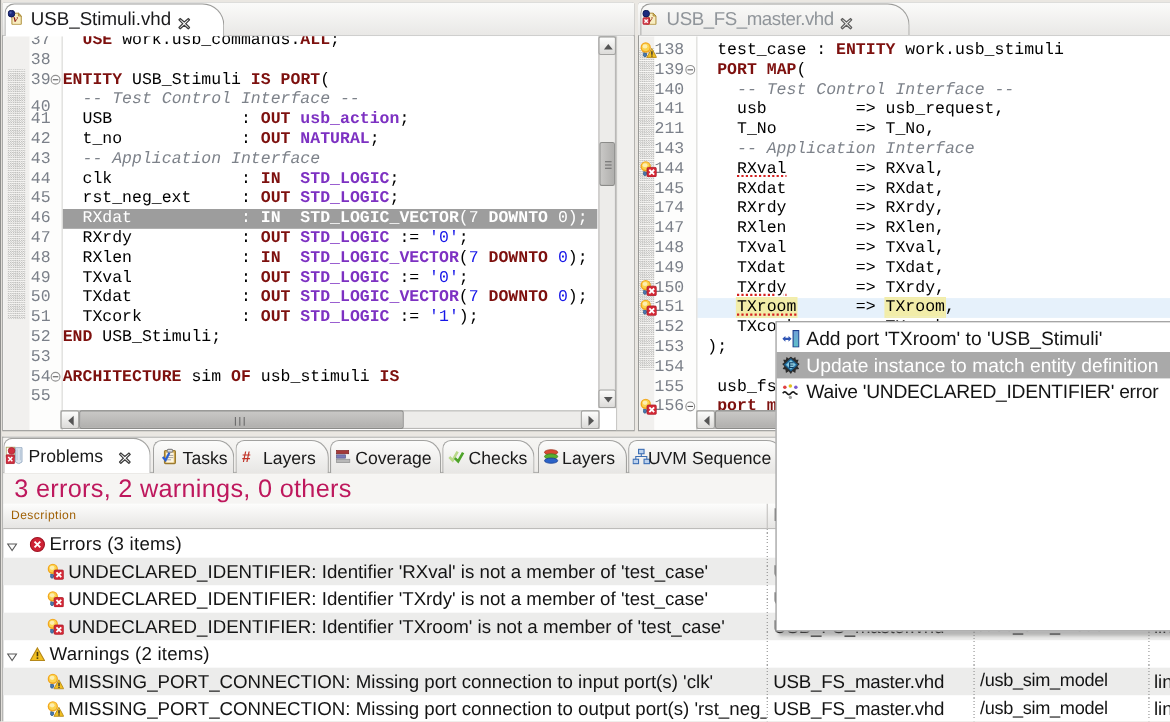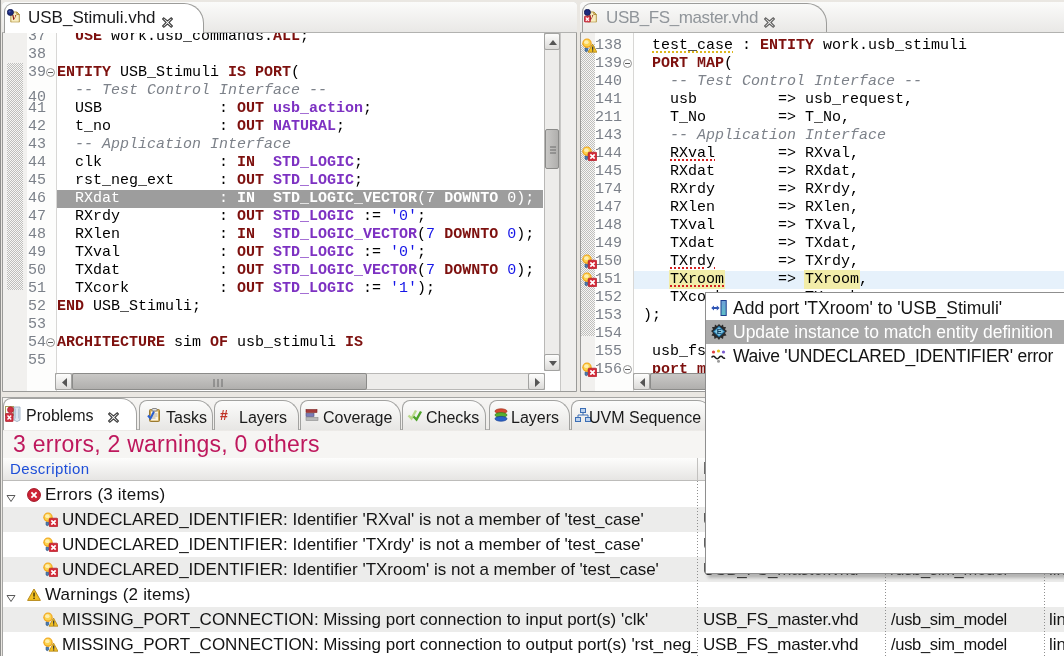--- a/index.html
+++ b/index.html
@@ -4,21 +4,21 @@
 html,body{width:1064px;height:656px;overflow:hidden}
 body{font-family:"Liberation Sans",sans-serif;background:#eae7e2;position:relative}
 .abs{position:absolute}
 .mono{font:15px/18px "Liberation Mono",monospace;white-space:pre;color:#000}
 .k{color:#7d100e;font-weight:bold}
 .t{color:#7d31c2;font-weight:bold}
 .n{color:#1616e8}
 .c{color:#7d828a;font-style:italic}
 .wht,.wht *{color:#fff !important}
 .esq{text-decoration:underline;text-decoration-style:dotted;text-decoration-color:#d42020;text-decoration-thickness:1.8px;text-underline-offset:2px}
-.wsq{text-decoration:underline;text-decoration-style:dotted;text-decoration-color:#dcb71e;text-decoration-thickness:1.8px;text-underline-offset:2px}
+.wsq{text-decoration-style:dotted;text-decoration-color:#dcb71e;text-decoration-thickness:1.8px;text-underline-offset:2px}
 .occ{background:#f2eda9;box-shadow:0 0 0 1px #f2eda9}
 .egroup{position:absolute;background:#fff;border:1px solid #9a9a98;border-radius:3px 3px 0 0}
 .thdr{position:absolute;left:0;right:0;top:0;height:30px;background:linear-gradient(#fbfbfa,#e9e8e6);border-bottom:1px solid #b2b2b0;border-radius:3px 3px 0 0}
 .tab{position:absolute;top:1px;height:29px;border:1px solid #9c9c9a;border-bottom:none;border-radius:9px 20px 0 0;font-size:14px;white-space:nowrap}
 .tab.act{background:#fff}
 .num{position:absolute;text-align:right;color:#7b8089;font:15px/18px "Liberation Mono",monospace}
 .fold{position:absolute;width:9px;height:9px;border:1px solid #919191;border-radius:50%;background:#fdfdfd}
 .fold:after{content:"";position:absolute;left:1px;right:1px;top:3px;height:1px;background:#5a5a5a}
 .sbbtn{position:absolute;width:17px;height:17px;background:linear-gradient(#fdfdfc,#dcdbd9);border:1px solid #a3a3a1;border-radius:2px}
 .sbtrack{position:absolute;background:#edecea;border:1px solid #b9b8b6}
@@ -272,21 +272,21 @@
       <rect x="10.5" y="10.5" width="5" height="4" fill="#bcd2ee" stroke="#3c6eb4"></rect>
       <path d="M8 5.5 V8 M3 10.5 V8 H13 V10.5" stroke="#3c6eb4" fill="none"></path>
     </svg></div>
 <div class="abs" style="left:589px;top:402px;height:31px;line-height:31px;z-index:4;font-size:16px;color:#1a1a1a;white-space:nowrap">UVM Sequence</div>
 <div class="abs" style="left:108px;top:409px;width:11px;height:11px;z-index:4"><svg width="11" height="11" viewBox="0 0 11 11">
       <path d="M1.8 0.8 L5.5 4 L9.2 0.8 L10.4 2 L6.9 5.5 L10.4 9 L9.2 10.2 L5.5 7 L1.8 10.2 L0.6 9 L4.1 5.5 L0.6 2 Z" fill="none" stroke="#3c3c3c" stroke-width="1.1"></path>
     </svg></div>
 <div class="abs" style="left:3px;top:431px;width:1065px;height:27px;background:#f6f5f3"></div>
 <div class="abs" style="left:13px;top:431px;height:27px;line-height:27px;font-size:23px;letter-spacing:0.25px;color:#be185d">3 errors, 2 warnings, 0 others</div>
 <div class="abs" style="left:3px;top:458px;width:1065px;height:23px;background:linear-gradient(#fdfdfc,#e6e5e3);border-bottom:1px solid #bdbcba"></div>
-<div class="abs" style="left:10px;top:458px;height:22px;line-height:22px;font-size:15px;letter-spacing:0.4px;color:#1d4ed8">Description</div>
+<div class="abs" style="left:10px;top:458px;height:22px;line-height:22px;font-size:11px;letter-spacing:0.4px;color:#a16207">Description</div>
 <div class="abs" style="left:703px;top:458px;height:22px;line-height:22px;font-size:17px;color:#141414">Resource</div>
 <div class="abs" style="left:697px;top:458px;width:1px;height:23px;background:#c2c1bf"></div>
 <div class="abs" style="left:6px;top:489px;width:11px;height:11px"><svg width="10" height="10" viewBox="0 0 10 10">
       <path d="M1 2.5 L9 2.5 L5 8.5 Z" fill="#fdfdfd" stroke="#5a5a5a"></path>
     </svg></div>
 <div class="abs" style="left:27px;top:488px;width:13px;height:13px"><svg width="14" height="14" viewBox="0 0 14 14">
       <circle cx="7" cy="7" r="6.4" fill="#cf2235" stroke="#9f1423"></circle>
       <path d="M4.4 4.4 L9.6 9.6 M9.6 4.4 L4.4 9.6" stroke="#fff" stroke-width="1.8"></path>
     </svg></div>
 <div class="abs" style="left:45px;top:482px;height:25px;line-height:25px;font-size:17px;letter-spacing:0.2px;color:#141414;white-space:nowrap">Errors (3 items)</div>

